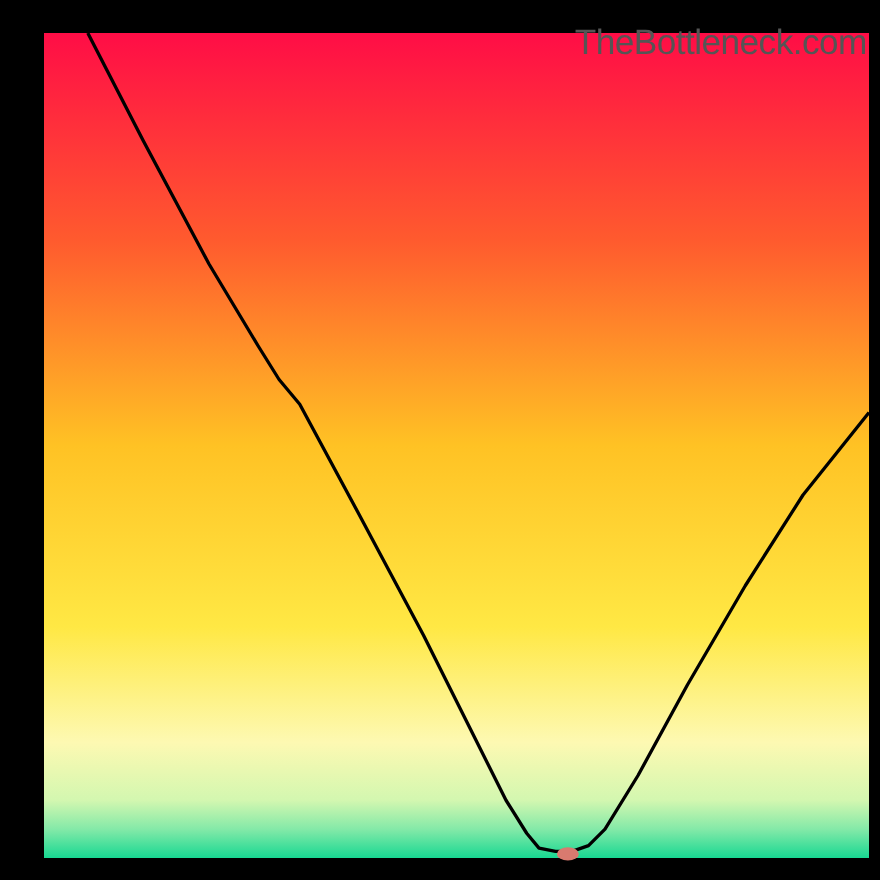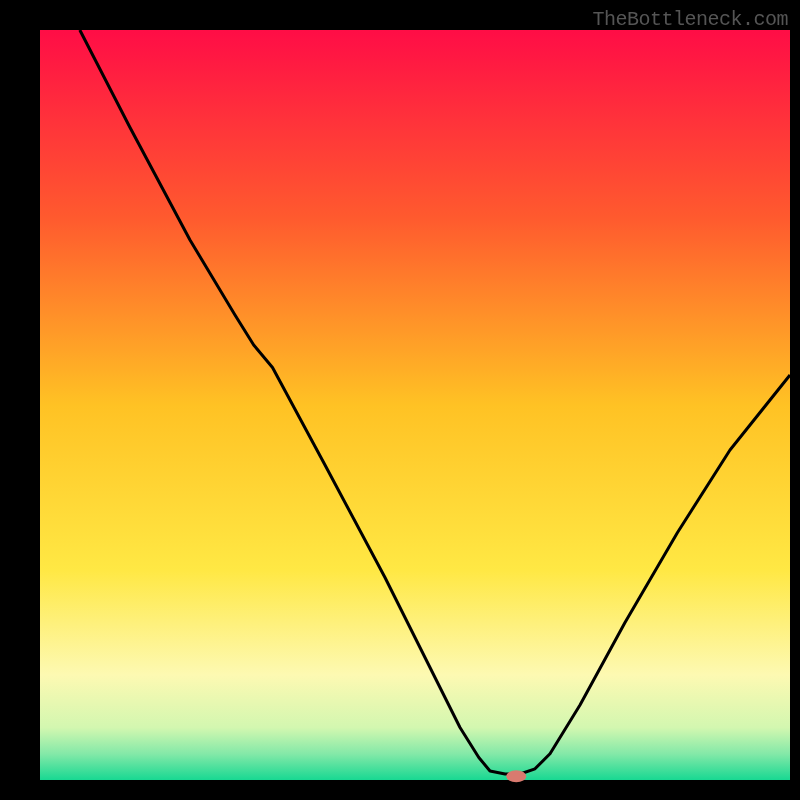--- a/index.html
+++ b/index.html
@@ -12,28 +12,27 @@
     font-family: Arial, Helvetica, sans-serif;
   }
   .stage {
     position: relative;
     width: 800px;
     height: 800px;
     background: #000;
   }
   .watermark {
     position: absolute;
-    top: 8px;
+    top: 20px;
     right: 12px;
-    font-size: 20px;
+    font-size: 32px;
     font-weight: 500;
     color: #555;
     letter-spacing: -0.5px;
     z-index: 5;
-    font-family: Liberation Mono, monospace;
   }
   svg {
     position: absolute;
     top: 0;
     left: 0;
     width: 800px;
     height: 800px;
     display: block;
   }
 </style>

